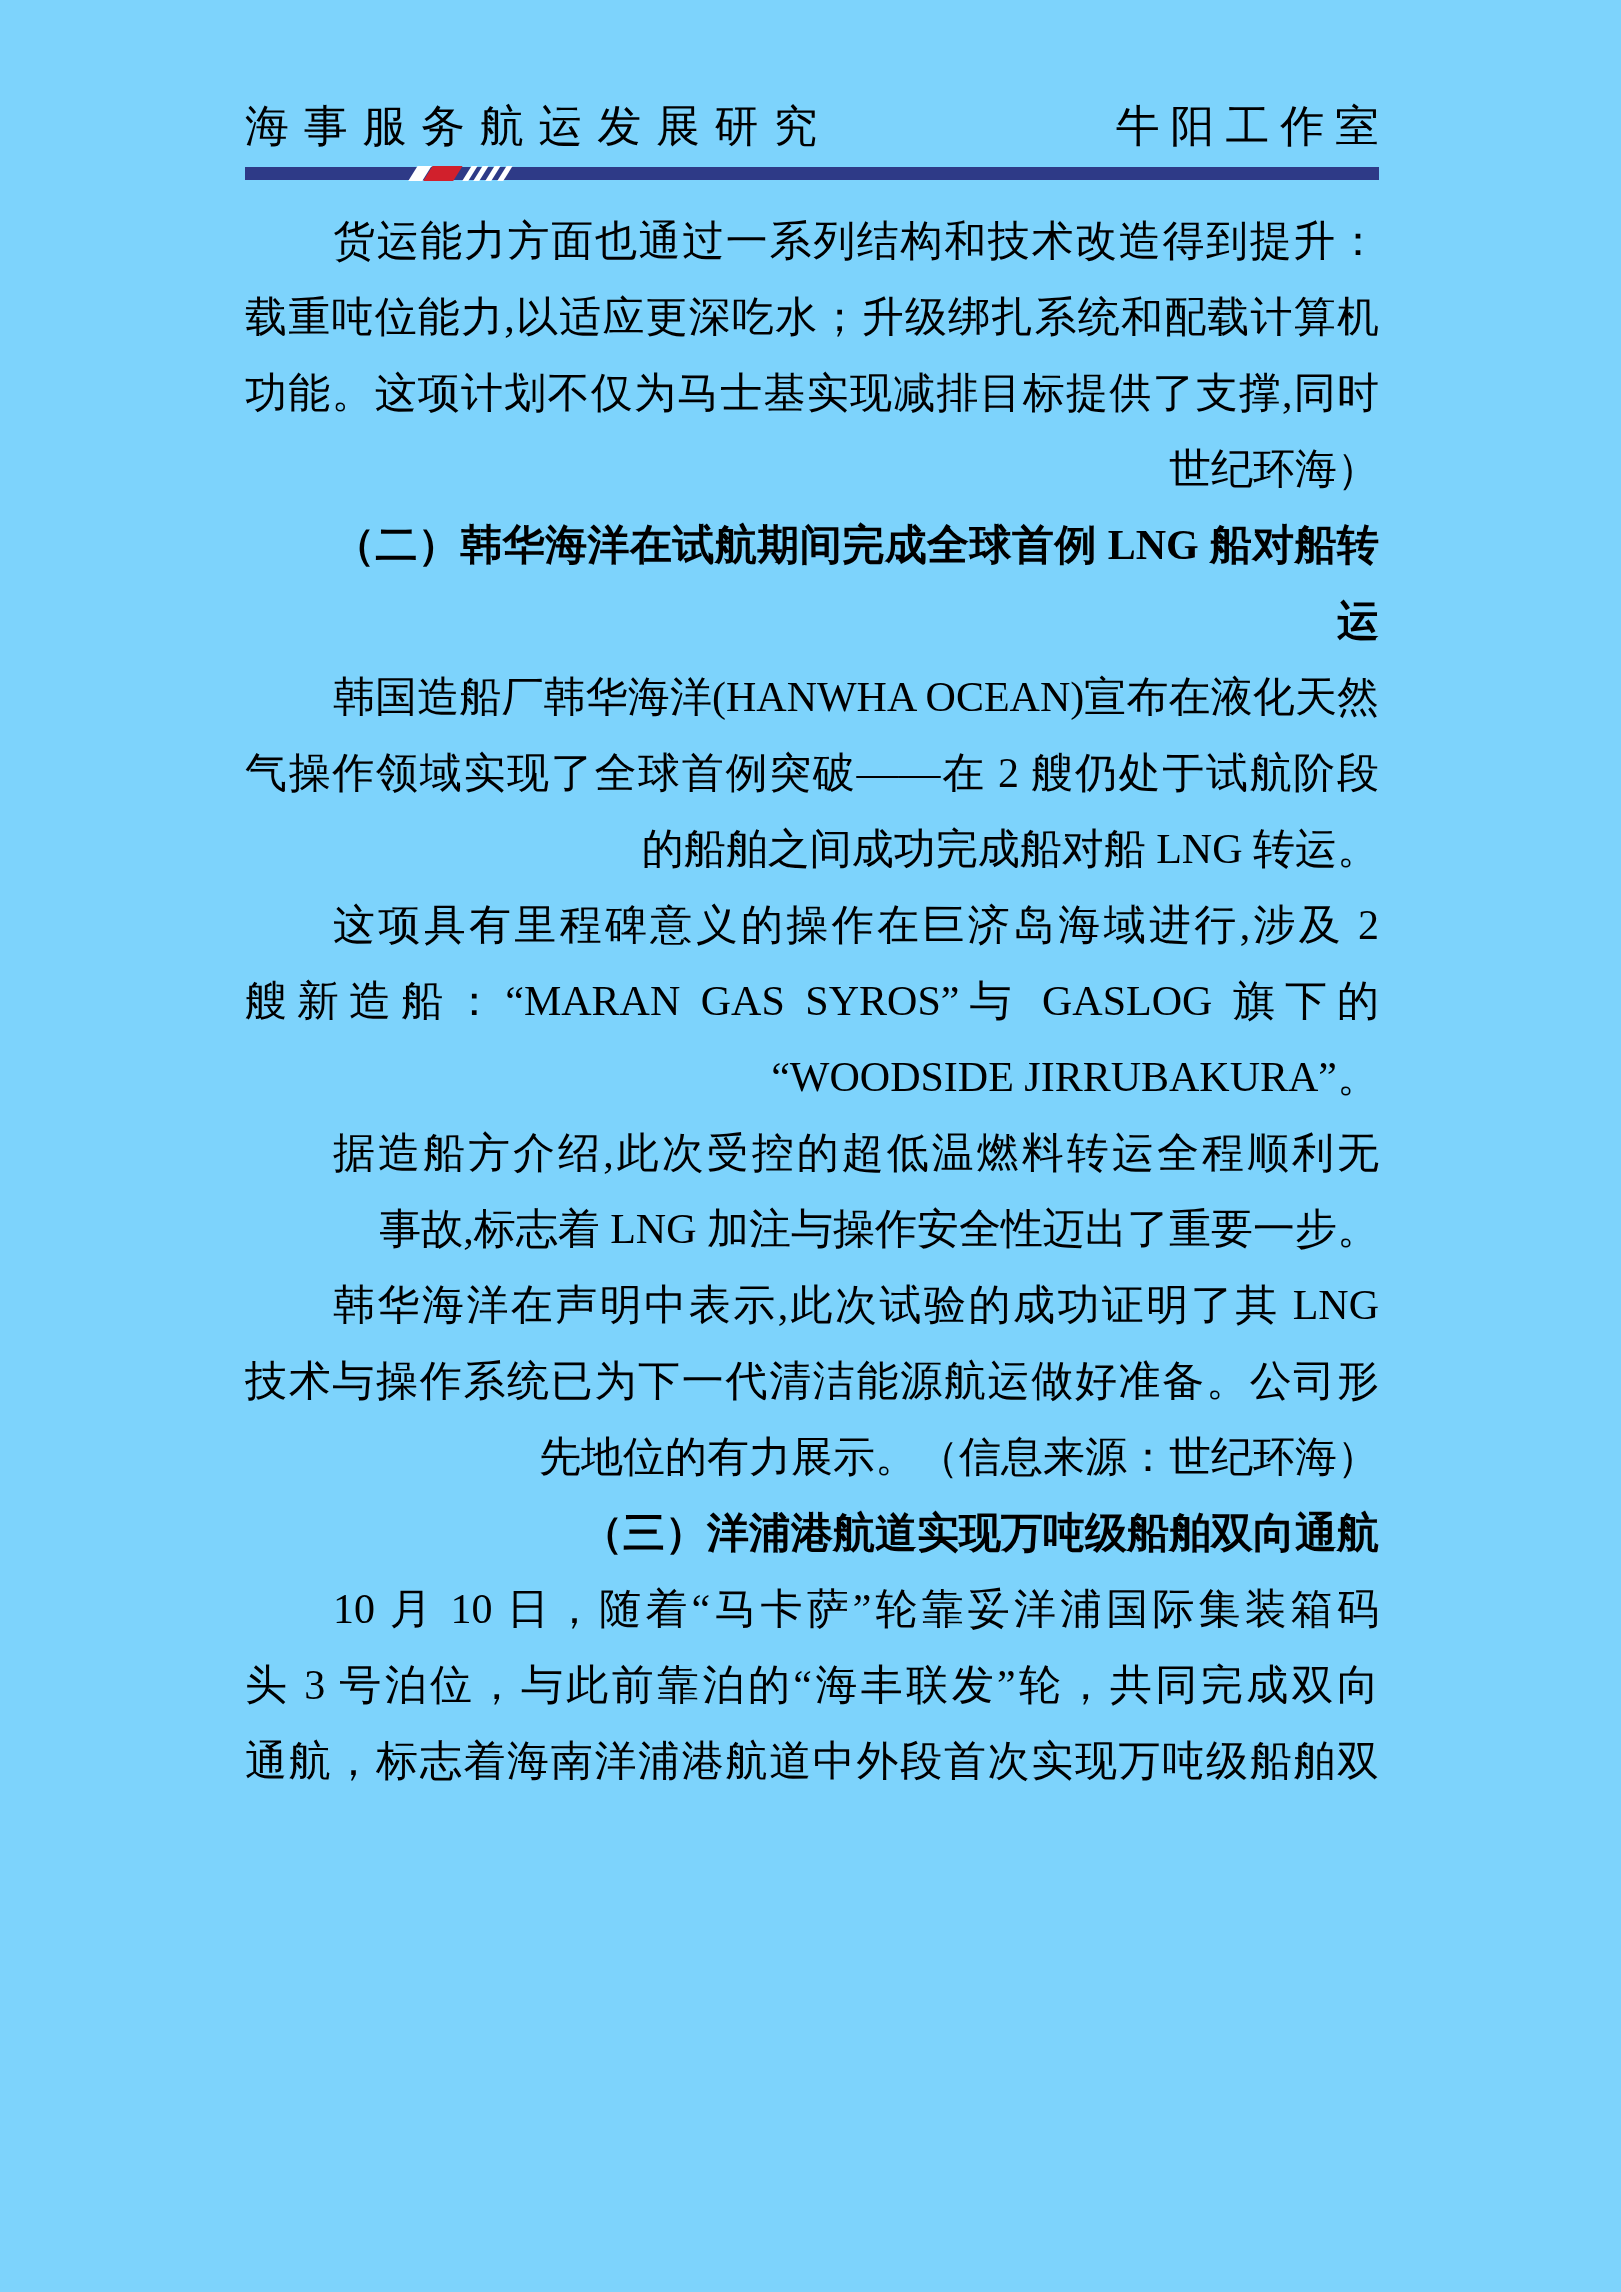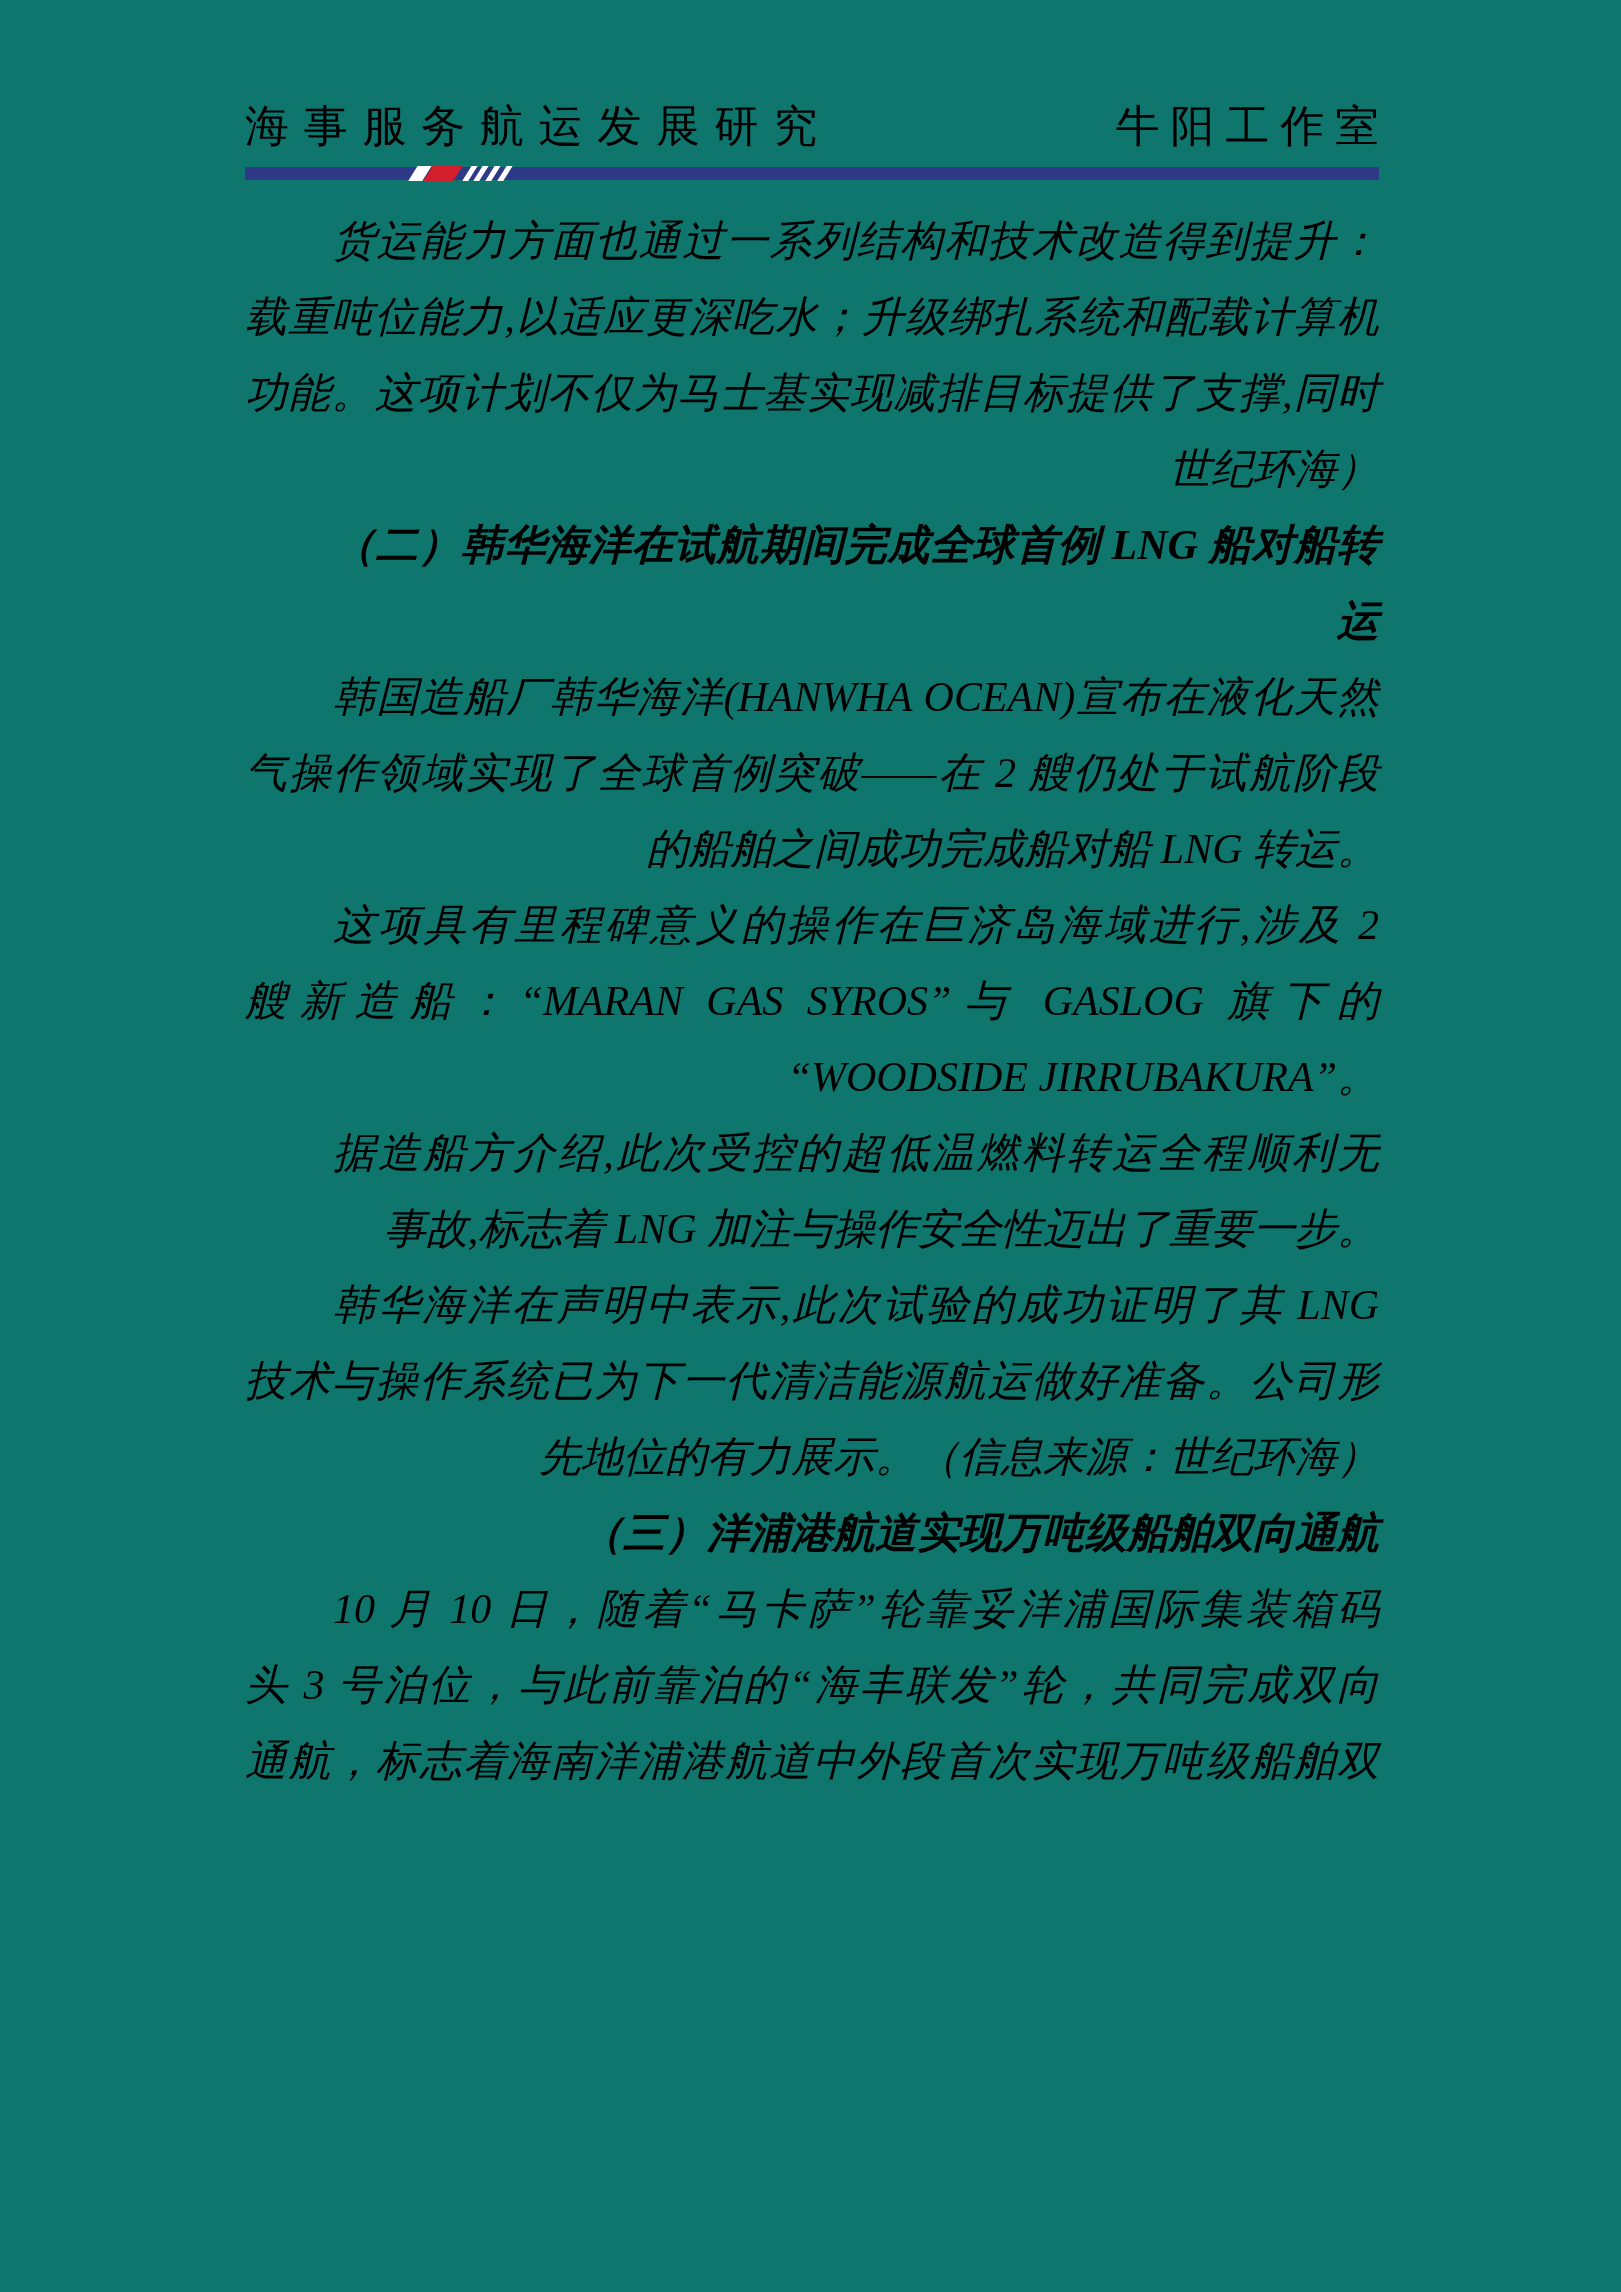--- a/index.html
+++ b/index.html
@@ -1,19 +1,19 @@
 <!DOCTYPE html>
 <html><head>
 <meta charset="utf-8">
 <style>
   html,body{margin:0;padding:0;background:#ffffff;}
   .page{
     position:relative;
     width:1621px;height:2293px;
-    background:#0f766e;
+    background:#7dd3fc;
     color:#000;
     font-family:"Liberation Serif", serif;
     overflow:hidden;
   }
   
   .header-row{
     position:absolute;left:245px;top:97px;width:1134px;height:57px;
     font-family:"Liberation Sans", sans-serif;
     font-size:44px;line-height:57px;font-weight:500;
   }
@@ -24,21 +24,21 @@
     background:#2e3a87;
   }
   .rule .dec{position:absolute;top:-1px;height:14.7px;transform:skewX(-32deg);}
   .dec-gap{left:168px;width:13.7px;background:#ffffff;}
   .dec-red{left:183px;width:30px;background:#d1202c;}
   .dec-stripe{width:5.9px;background:#ffffff;}
   .s1{left:222px;} .s2{left:233px;} .s3{left:245px;} .s4{left:257px;}
   
   .content{
     position:absolute;left:245px;top:203px;width:1134px;
-    font-size:42px;line-height:76px;font-style:italic;
+    font-size:42px;line-height:76px;
   }
   .ln{height:76px;text-align:right;}
   .j{text-align:justify;text-align-last:justify;text-justify:inter-ideograph;}
   .ind{text-indent:88px;}
   .b{font-weight:bold;}
 </style>
 </head>
 <body>
 
 <div class="page">

